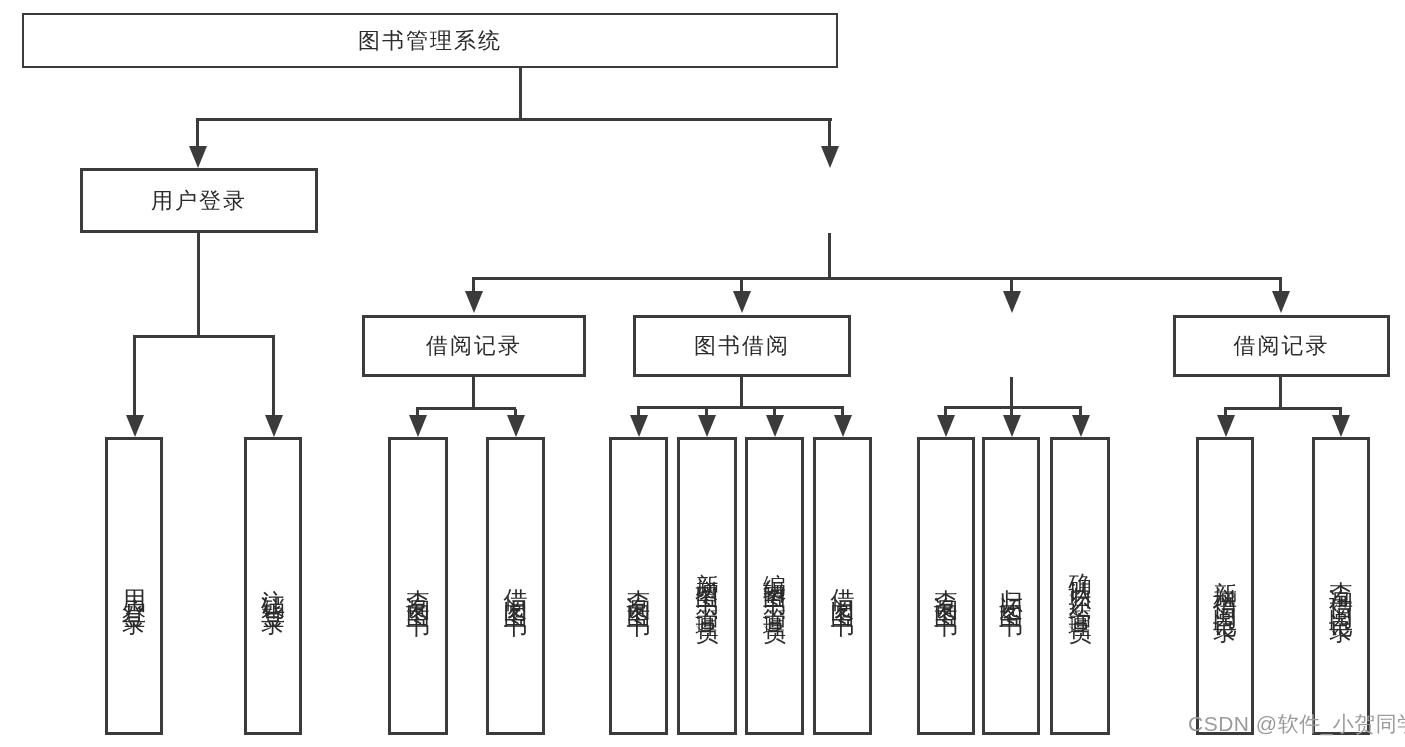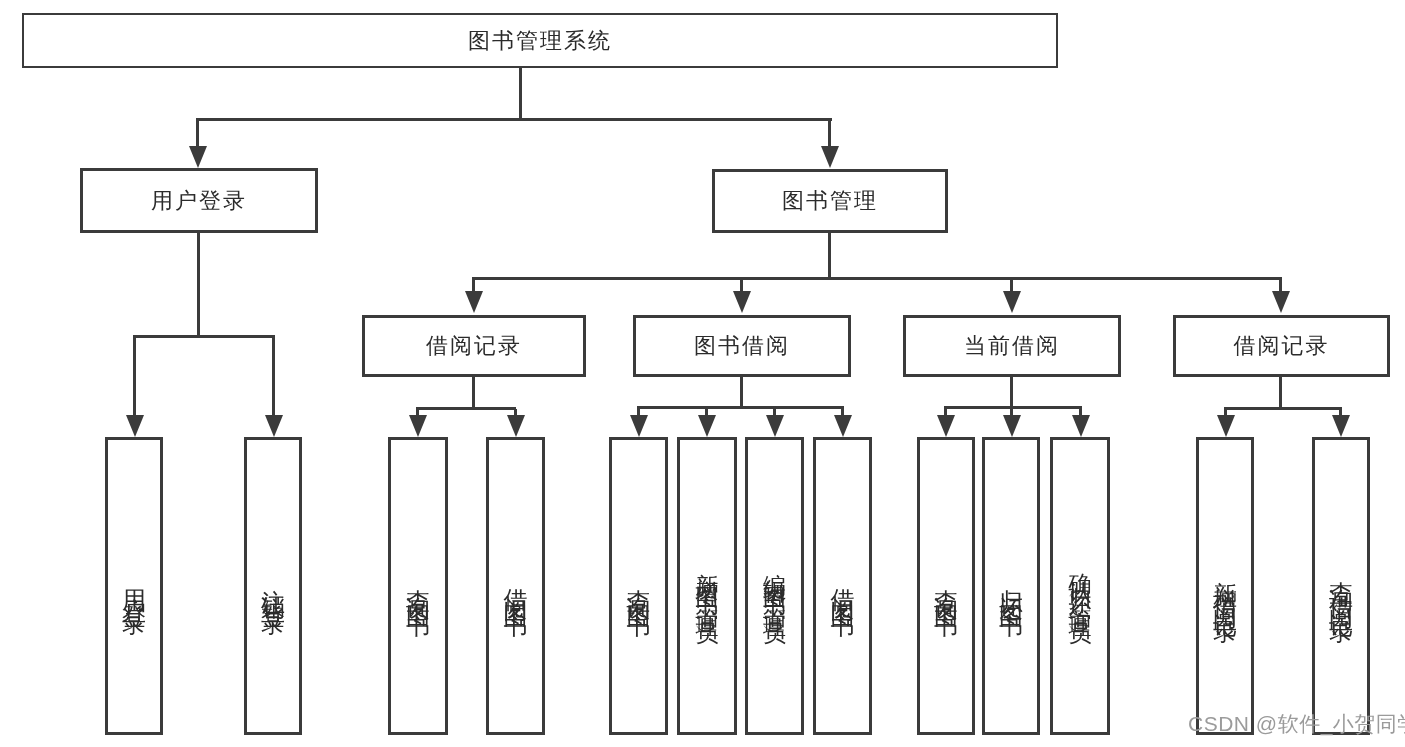--- a/index.html
+++ b/index.html
@@ -53,36 +53,33 @@
     letter-spacing:0.5px;
     white-space:nowrap;
     z-index:6;
   }
 </style>
 </head>
 <body>
 
 <div id="canvas">
 
-  <div class="box root" style="left:22px;top:13px;width:1036px;height:55px">
+  <div class="box root" style="left:22px;top:13px;width:816px;height:55px">
     <span class="hlabel">图书管理系统</span>
   </div>
 
   <div class="vl" style="left:519px;top:68px;height:50px"></div>
   <div class="hl" style="left:196px;top:118px;width:636px"></div>
   <div class="vl" style="left:196px;top:120px;height:26px"></div>
   <div class="ar" style="left:189px;top:146px"></div>
   <div class="vl" style="left:828px;top:120px;height:26px"></div>
   <div class="ar" style="left:821px;top:146px"></div>
 
   <div class="box" style="left:80px;top:168px;width:238px;height:65px">
     <span class="hlabel">用户登录</span>
-  </div>
-  <div class="box" style="left:712px;top:169px;width:236px;height:64px">
-    <span class="hlabel">图书管理</span>
   </div>
 
   <div class="vl" style="left:197px;top:233px;height:102px"></div>
   <div class="hl" style="left:133px;top:335px;width:142px"></div>
   <div class="vl" style="left:133px;top:337px;height:78px"></div>
   <div class="ar" style="left:126px;top:415px"></div>
   <div class="vl" style="left:272px;top:337px;height:78px"></div>
   <div class="ar" style="left:265px;top:415px"></div>
 
   <div class="vl" style="left:828px;top:233px;height:44px"></div>
@@ -94,23 +91,20 @@
   <div class="vl" style="left:1010px;top:279px;height:12px"></div>
   <div class="ar" style="left:1003px;top:291px"></div>
   <div class="vl" style="left:1279px;top:279px;height:12px"></div>
   <div class="ar" style="left:1272px;top:291px"></div>
 
   <div class="box" style="left:362px;top:315px;width:224px;height:62px">
     <span class="hlabel">借阅记录</span>
   </div>
   <div class="box" style="left:633px;top:315px;width:218px;height:62px">
     <span class="hlabel">图书借阅</span>
-  </div>
-  <div class="box" style="left:903px;top:315px;width:218px;height:62px">
-    <span class="hlabel">当前借阅</span>
   </div>
   <div class="box" style="left:1173px;top:315px;width:217px;height:62px">
     <span class="hlabel">借阅记录</span>
   </div>
 
   <div class="vl" style="left:472px;top:377px;height:30px"></div>
   <div class="hl" style="left:416px;top:407px;width:100px"></div>
   <div class="vl" style="left:416px;top:409px;height:6px"></div>
   <div class="ar" style="left:409px;top:415px"></div>
   <div class="vl" style="left:514px;top:409px;height:6px"></div>

